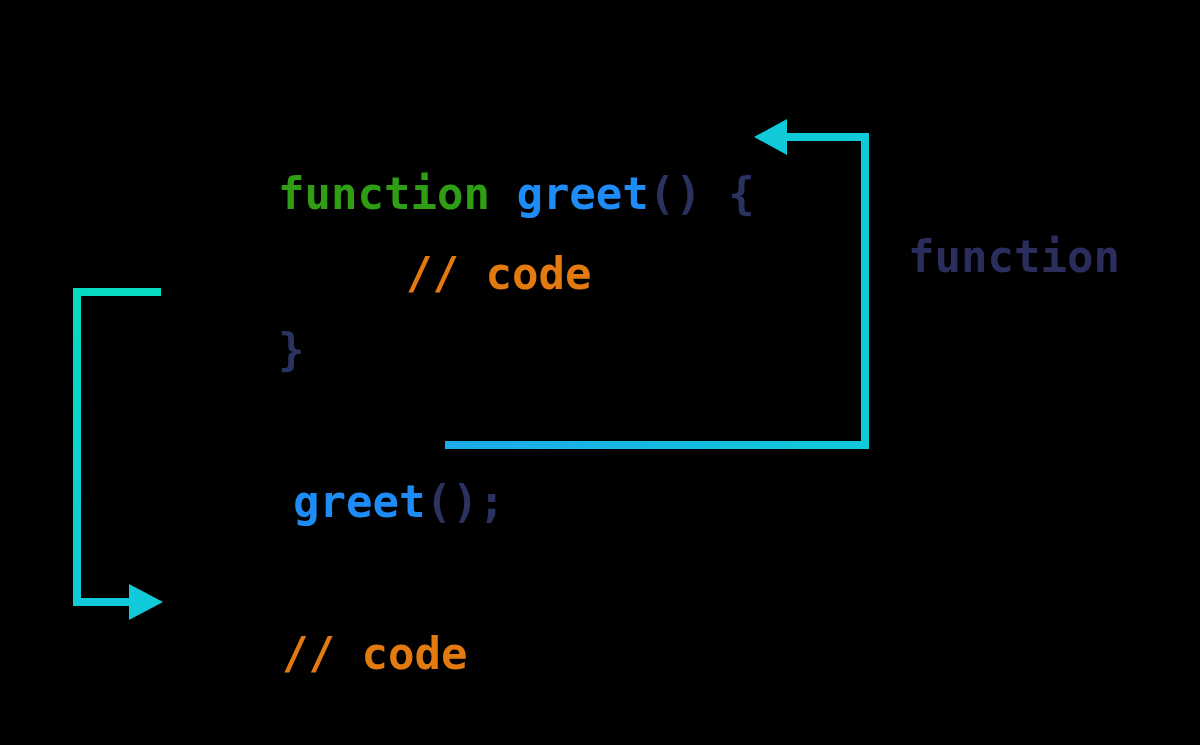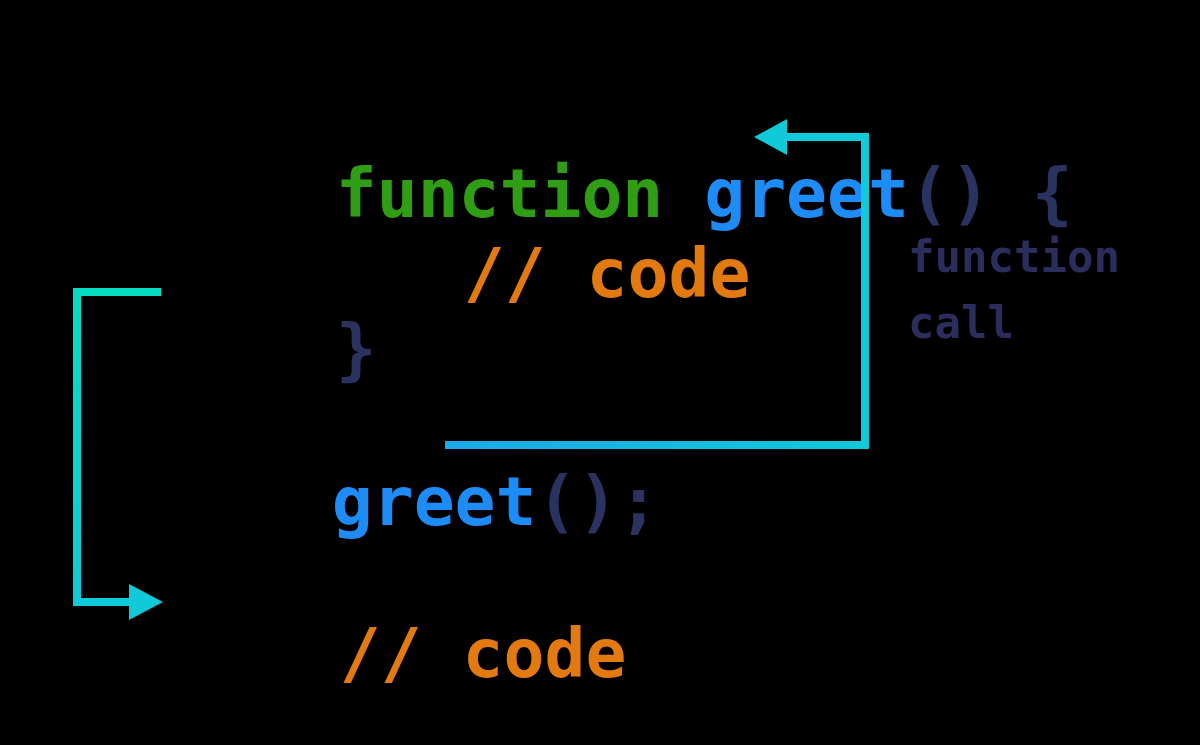--- a/index.html
+++ b/index.html
@@ -6,21 +6,21 @@
   .canvas{
     position:relative;
     width:1200px;height:745px;
     background:var(--background,#000000);
     overflow:hidden;
     font-family:"DejaVu Sans Mono","Liberation Mono",monospace;
     font-weight:bold;
   }
   .code-line{
     position:absolute;
-    font-size:68px;
+    font-size:44px;
     line-height:52px;
     white-space:pre;
   }
   .kw{color:var(--keyword_green,#2F9E14);}
   .ident{color:var(--identifier_blue,#1E8CF7);}
   .punct{color:var(--punctuation_navy,#2A335F);}
   .comment{color:var(--comment_orange,#E27A10);text-align:right;}
   .side-label{
     position:absolute;
     left:908px;top:224px;
@@ -63,29 +63,29 @@
   </div>
 
   <div class="code-line" style="left:300px;top:196px;">
     <span class="comment">// code</span>
   </div>
 
   <div class="code-line" style="left:172px;top:272px;">
     <span class="punct">}</span>
   </div>
 
-  <div class="code-line" style="left:168px;top:424px;">
+  <div class="code-line" style="left:187px;top:424px;">
     <span class="ident">greet</span><span class="punct">();</span>
   </div>
 
   <div class="code-line" style="left:176px;top:576px;">
     <span class="comment">// code</span>
   </div>
 
-  <div class="side-label"><span>function</span><br><span>call</span>
+  <div class="side-label"><span>function</span><br>
   </div>
 
   <div class="seg r-horiz"></div>
   <div class="seg r-vert"></div>
   <div class="seg r-top"></div>
   <div class="seg r-head"></div>
 
   <div class="seg l-top"></div>
   <div class="seg l-vert"></div>
   <div class="seg l-bottom"></div>

